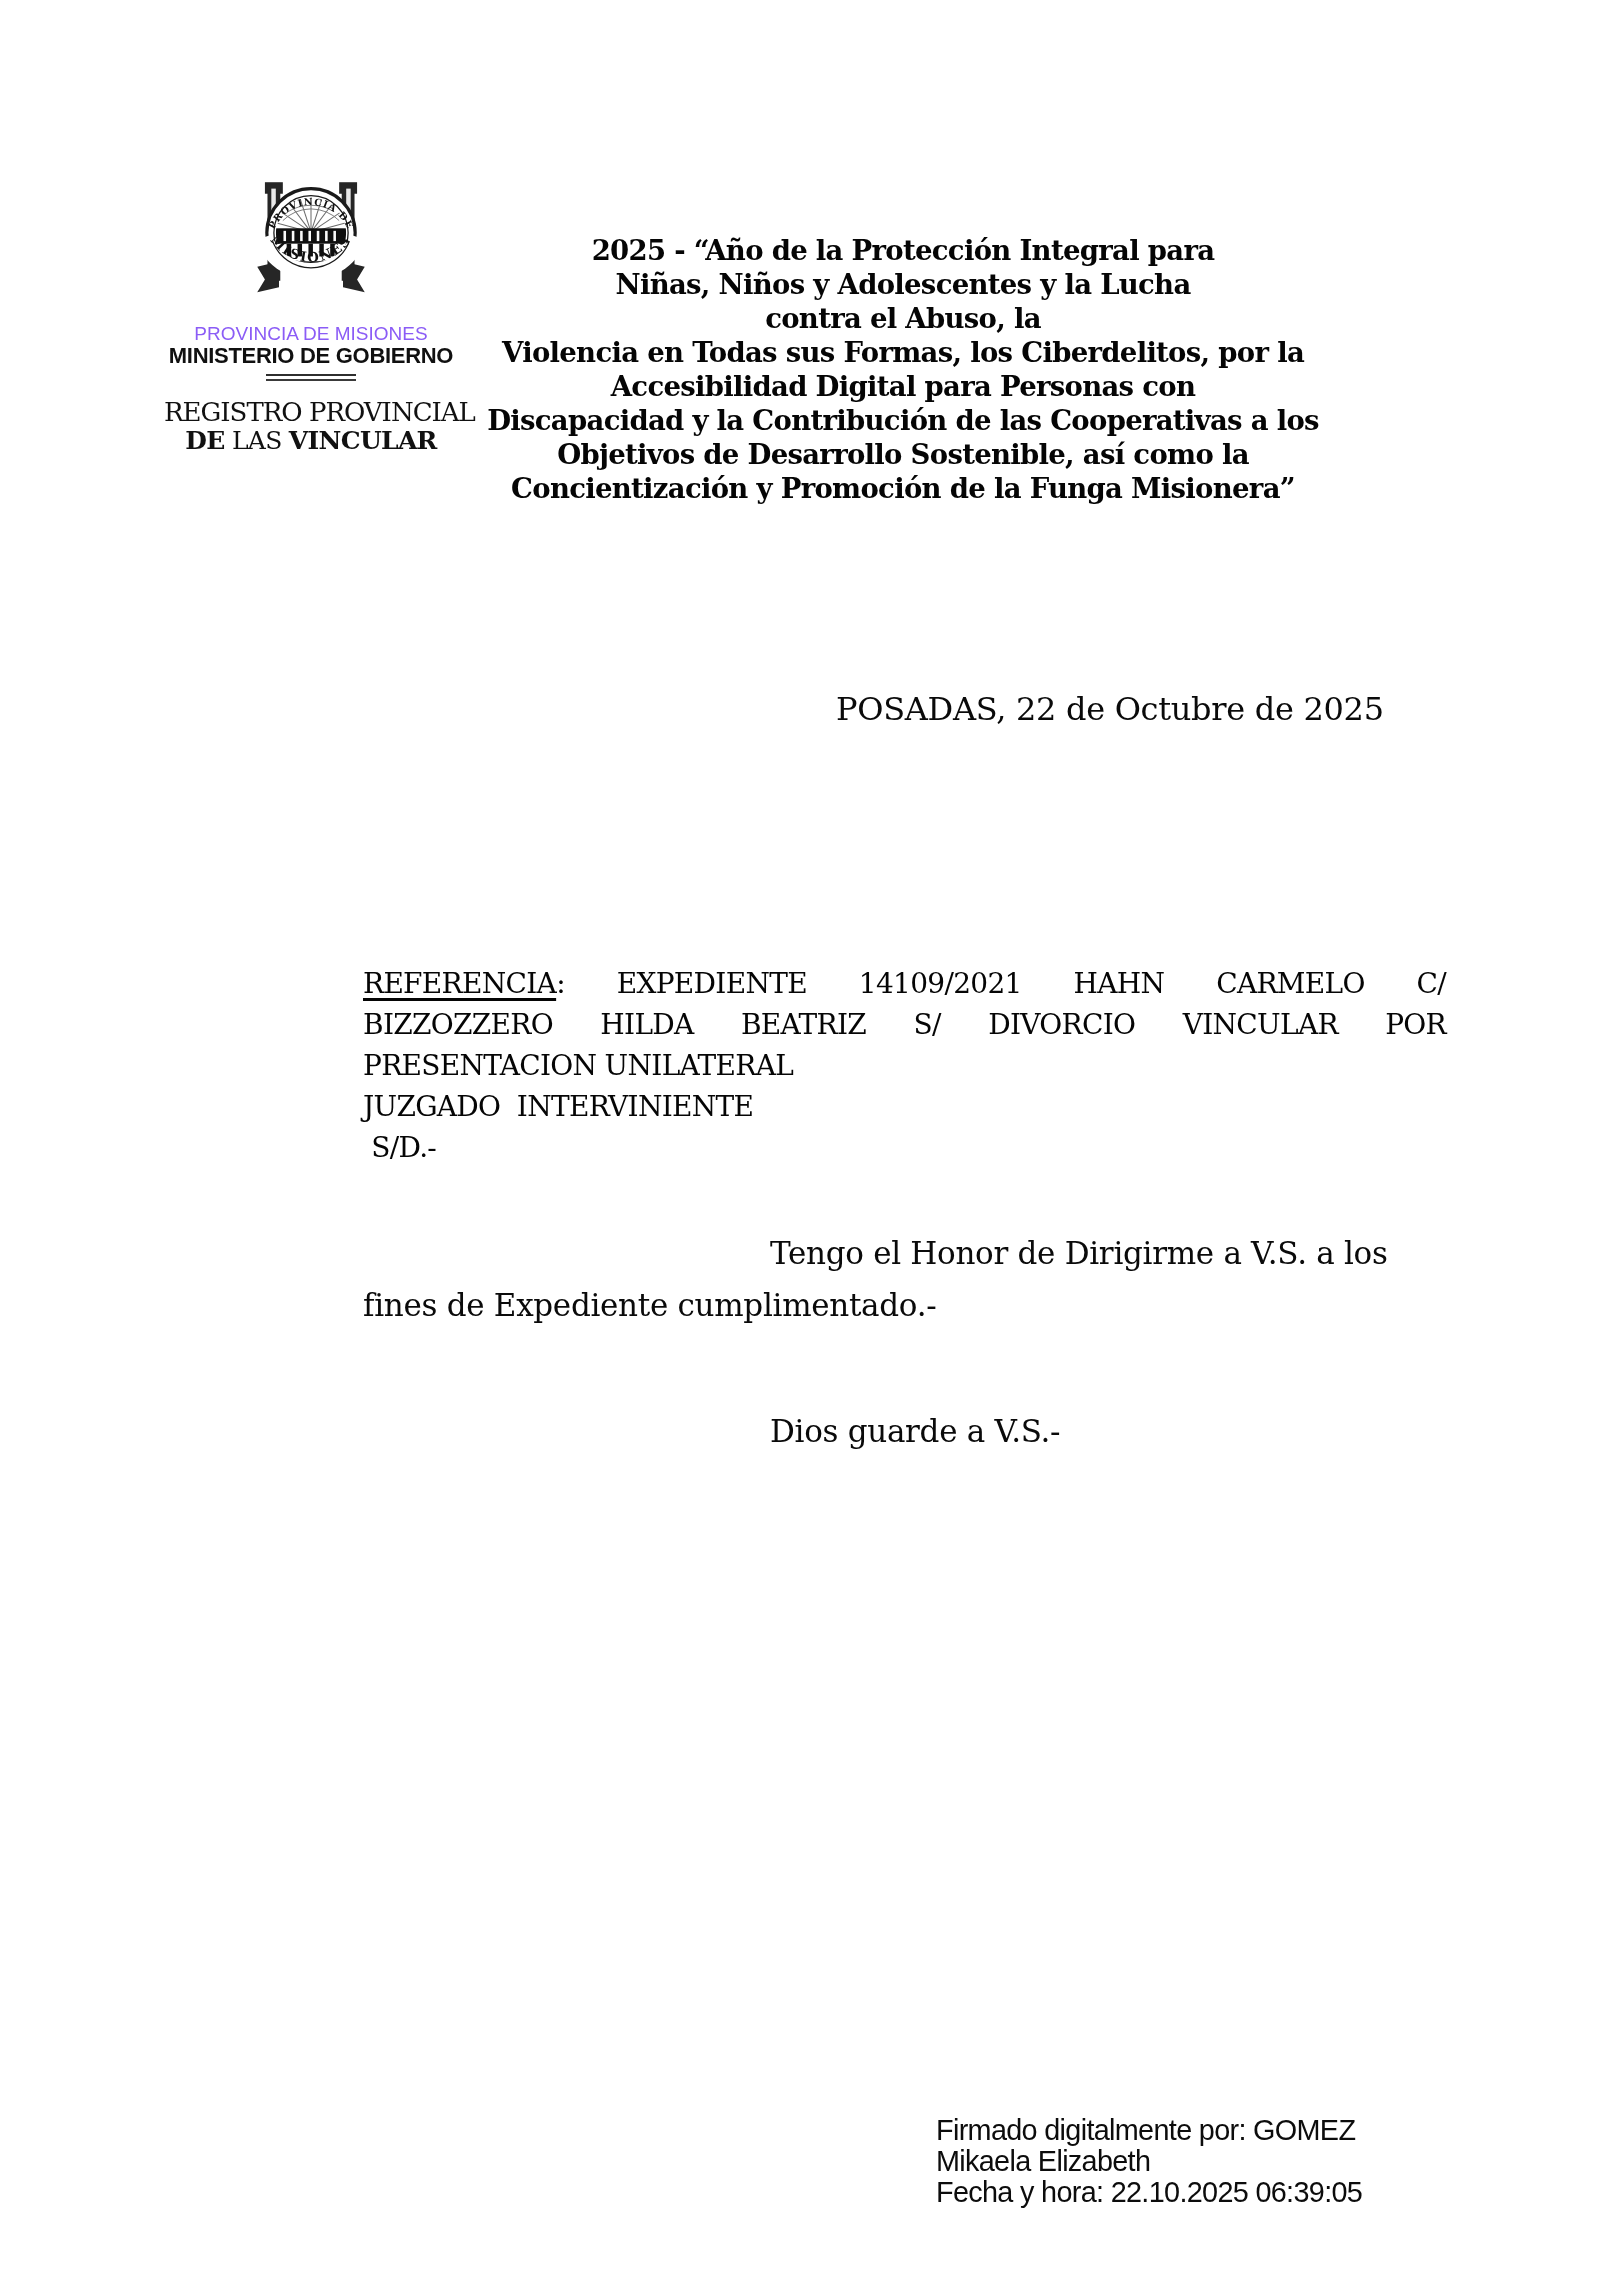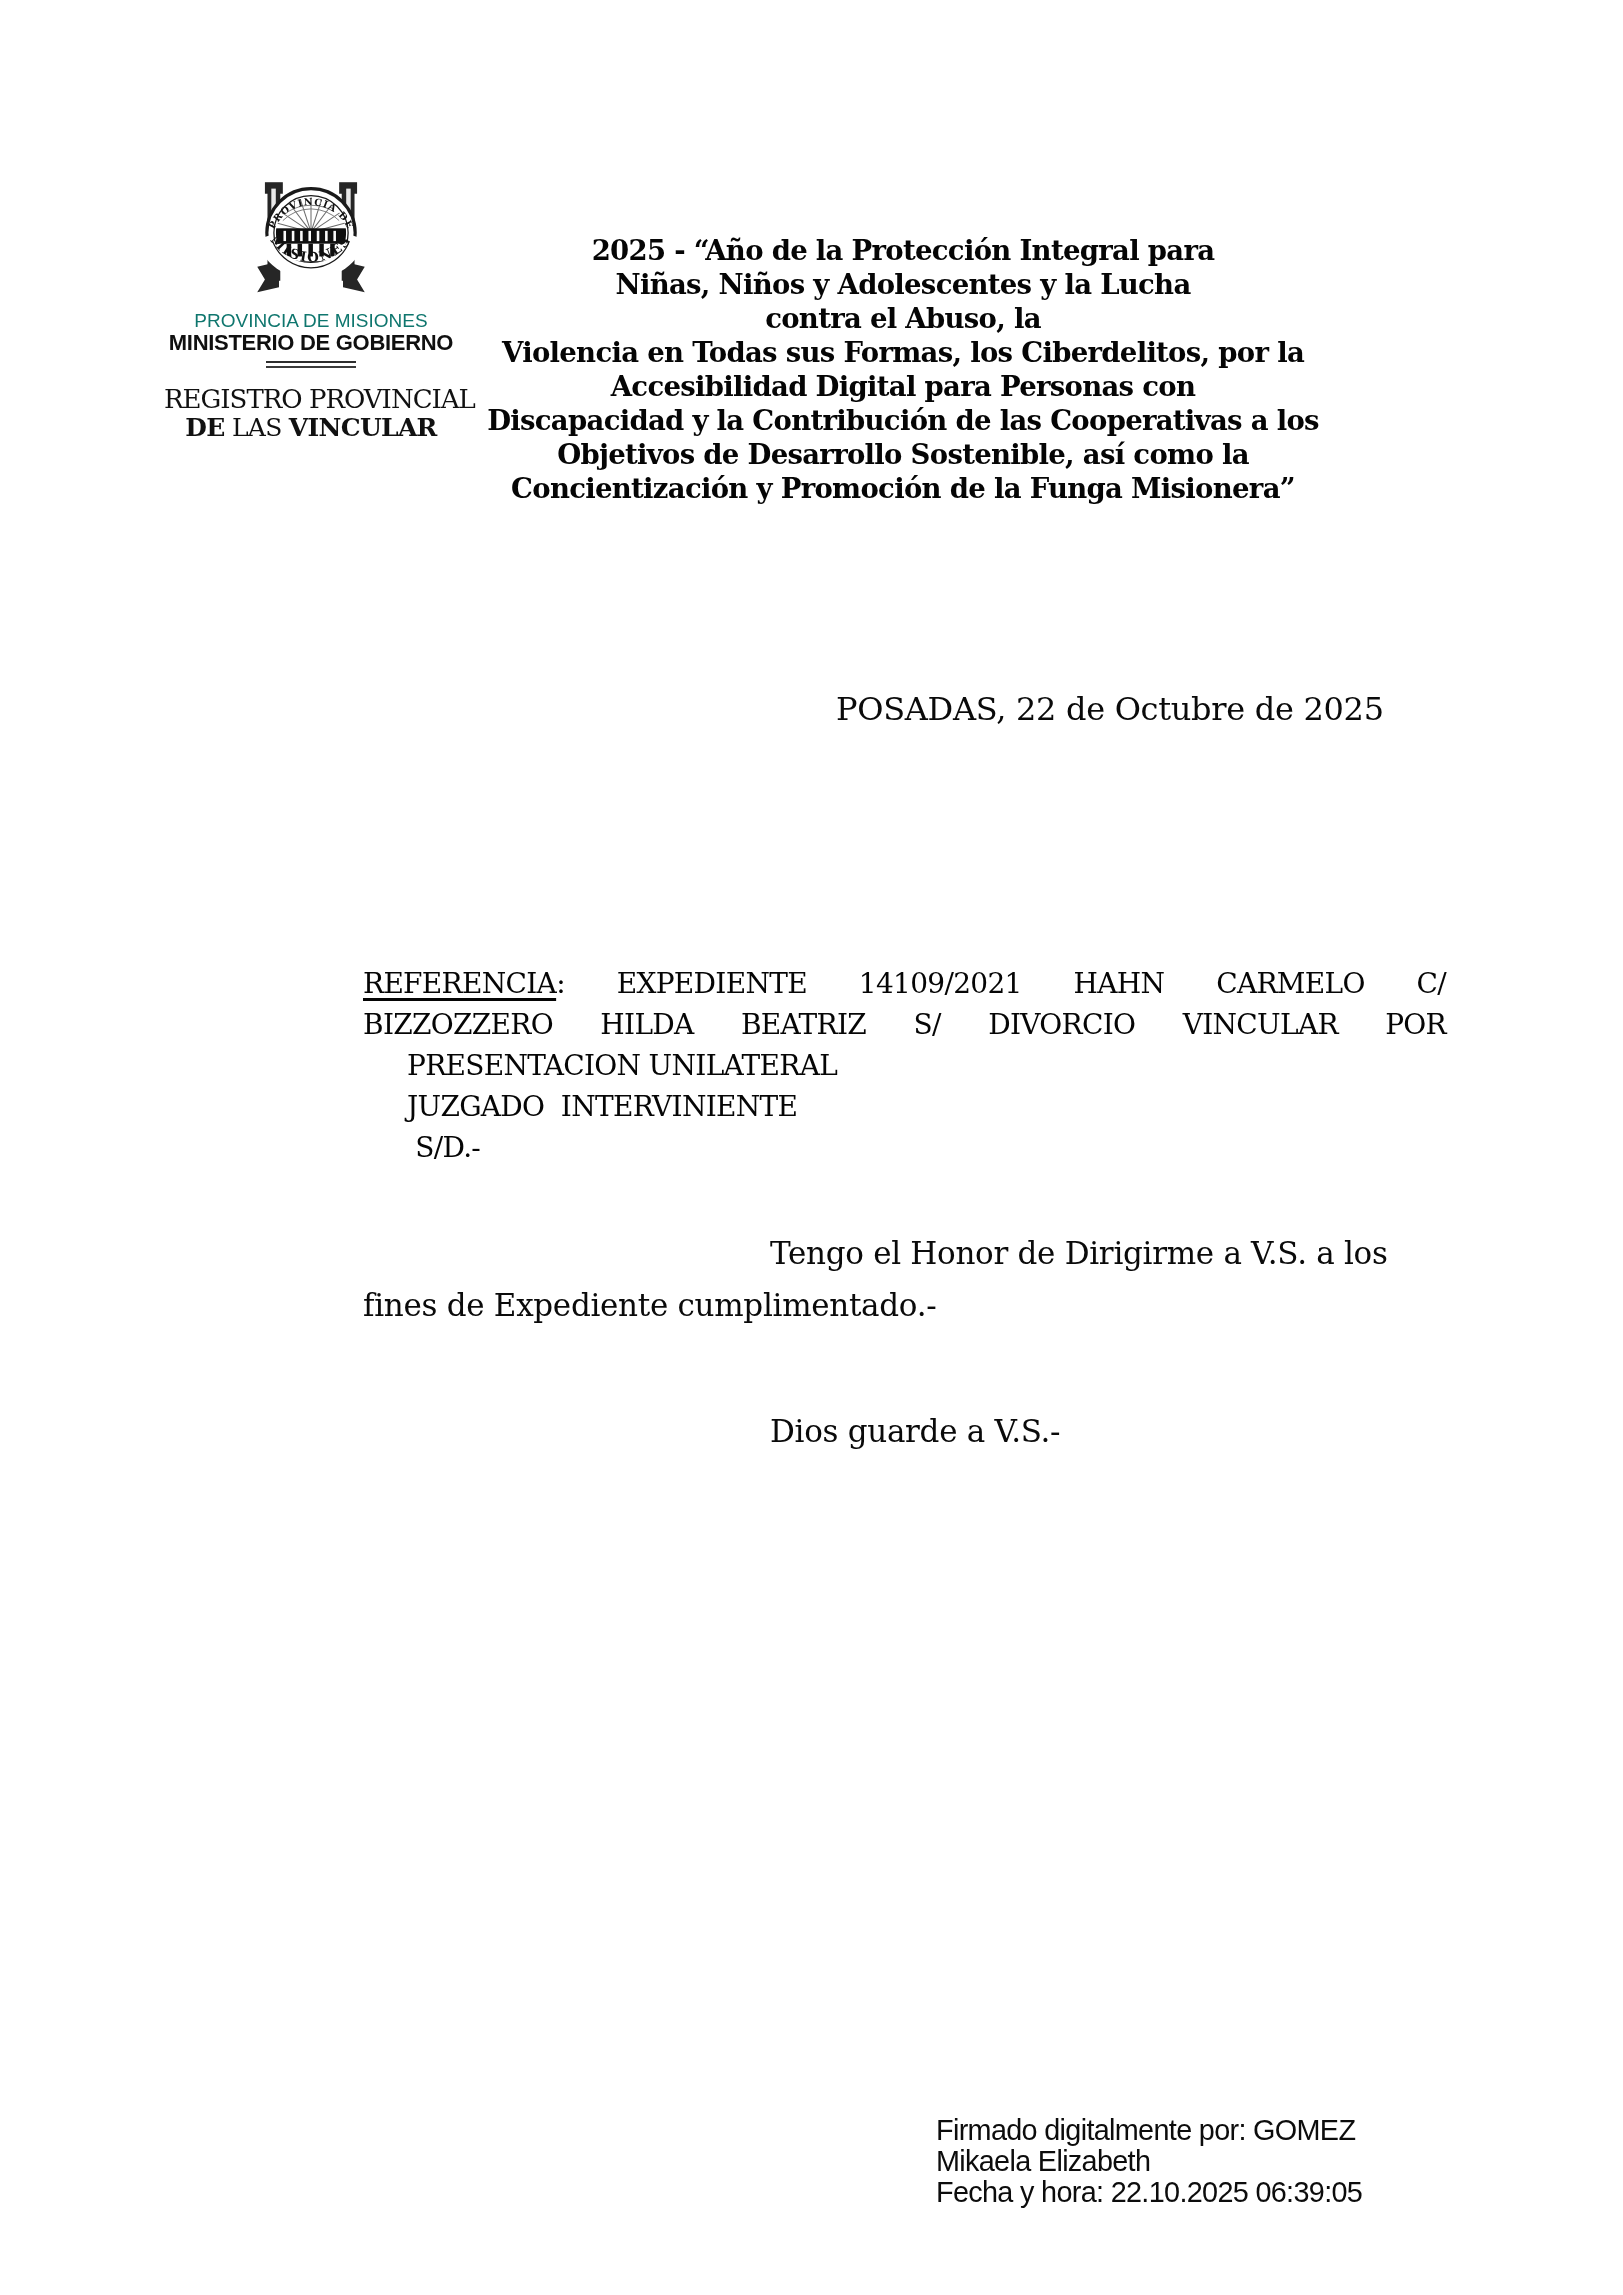--- a/index.html
+++ b/index.html
@@ -25,25 +25,25 @@
     width: 294px;
     text-align: center;
   }
   .seal {
     display: block;
     margin: 0 auto;
     width: 128px;
     height: 139px;
   }
   .lh-province {
-    margin-top: 1px;
+    margin-top: 14px;
     font-family: "Liberation Sans", "DejaVu Sans", sans-serif;
     font-size: 19px;
     line-height: 21px;
-    color: #0f766e;
+    color: #8b5cf6;
     letter-spacing: 0px;
     white-space: nowrap;
   }
   .lh-ministry {
     font-family: "Liberation Sans", "DejaVu Sans", sans-serif;
     font-size: 22px;
     line-height: 23.6px;
     font-weight: bold;
     color: #101010;
     letter-spacing: -0.3px;
@@ -112,21 +112,20 @@
     letter-spacing: -0.7px;
     color: #050505;
   }
   .ref-just {
     text-align: justify;
     text-align-last: justify;
   }
   .ref-left {
     text-align: left;
     white-space: pre-wrap;
-    margin-left: 44px;
   }
   .ref-label {
     text-decoration: underline;
     text-decoration-thickness: 2.6px;
     text-underline-offset: 4.6px;
   }
 
   
   .body-line {
     position: absolute;

